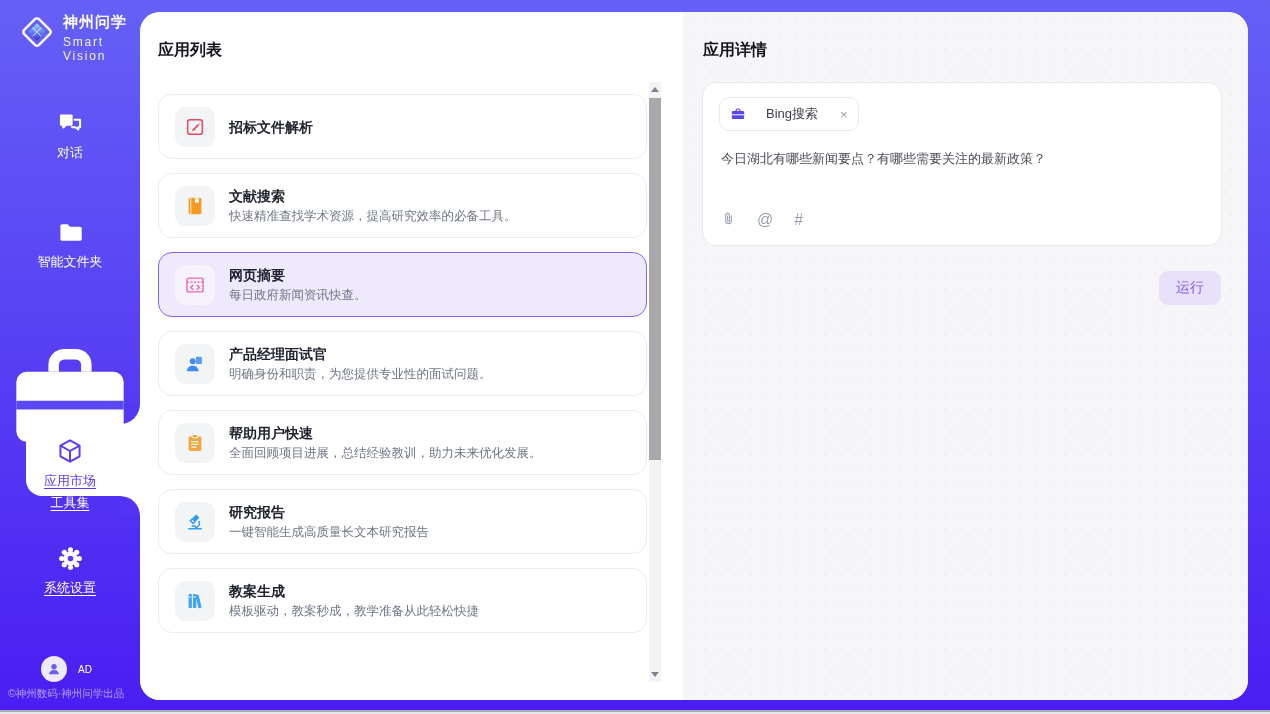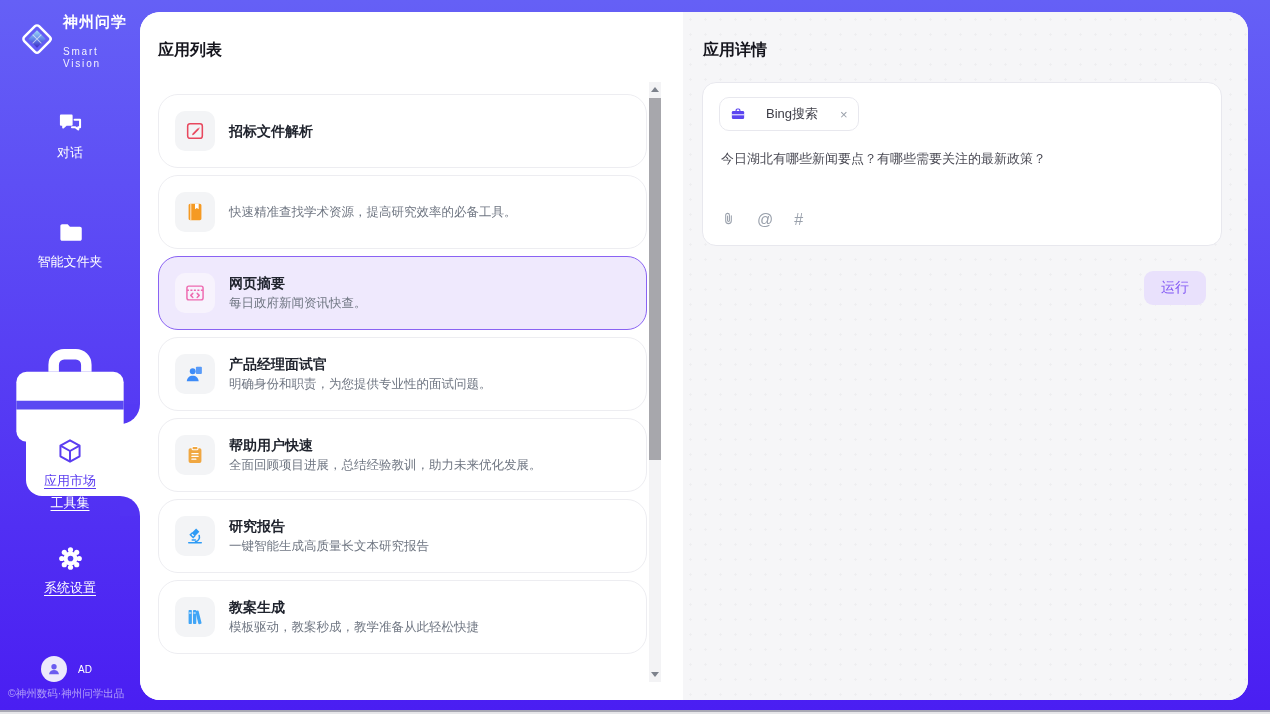--- a/index.html
+++ b/index.html
@@ -9,24 +9,24 @@
     background:#e9e9ee; position:relative;
   }
   
   .app-frame { position:absolute; left:0; top:0; right:0; bottom:4px;
     background:linear-gradient(180deg,#6560f6 0%,#4a1ef2 100%); }
   .window-bottom-edge { position:absolute; left:0; right:0; bottom:0; height:4px;
     background:#e7e7ea; border-top:2px solid #a9a9b4; }
 
   
   .sidebar { position:absolute; left:0; top:0; width:140px; bottom:0; }
-  .logo { position:absolute; top:13px; left:18px; display:flex; align-items:center; gap:7px; color:#fff; }
+  .logo { position:absolute; top:13px; left:18px; display:flex; gap:7px; color:#fff; }
   .logo-text { display:flex; flex-direction:column; line-height:1.15; }
   .logo-name { font-size:15px; font-weight:bold; letter-spacing:1px; }
-  .logo-tag { font-size:10px; letter-spacing:1.8px; opacity:.92; margin-top:16px; }
+  .logo-tag { font-size:12px; letter-spacing:1.8px; opacity:.92; margin-top:6px; }
 
   .side-item { position:absolute; left:0; width:140px; display:flex; flex-direction:column;
     align-items:center; gap:6px; color:#fff; font-size:13px; cursor:pointer; z-index:3; }
   .side-item .si-label { line-height:1; }
   .side-item.underlined .si-label { text-decoration:underline; text-underline-offset:2.5px; }
   .side-item.active { color:#5b3df0; }
 
   .active-blob { position:absolute; top:424px; left:26px; width:114px; height:72px;
     background:#fff; border-radius:16px 0 0 16px; z-index:2; }
   .blob-notch { position:absolute; right:0; width:20px; height:20px; background:#fff; overflow:hidden; }
@@ -50,21 +50,21 @@
   .list-panel { width:543px; position:relative; background:#fff; flex:none; }
   .detail-panel { flex:1; position:relative; background:#f6f6f8;
     background-image:radial-gradient(rgba(110,110,135,.06) 1px, transparent 1.2px);
     background-size:15px 15px; }
   .panel-title { position:absolute; top:28px; left:18px; font-size:16px; font-weight:bold; color:#15151d; }
   .detail-panel .panel-title { left:20px; }
 
   
   .app-scroll { position:absolute; top:70px; left:18px; width:489px; bottom:0;
     overflow:hidden; padding-top:12px; }
-  .app-card { height:74px; border:1px solid #ededf1; border-radius:20px; margin-bottom:7px;
+  .app-card { height:65px; border:1px solid #ededf1; border-radius:14px; margin-bottom:14px;
     display:flex; align-items:center; padding:0 16px; gap:14px; background:#fff; cursor:pointer; }
   .app-card.selected { background:#efe9fd; border-color:#8a63f3; }
   .card-icon { width:40px; height:40px; border-radius:10px; background:#f3f4f6; flex:none;
     display:flex; align-items:center; justify-content:center; }
   .app-card.selected .card-icon { background:#f7f3fd; }
   .card-text { display:flex; flex-direction:column; gap:7px; min-width:0; }
   .card-title { font-size:14px; font-weight:bold; color:#20242e; line-height:1; }
   .card-desc { font-size:12.5px; color:#6f7682; line-height:1; white-space:nowrap; }
 
   
@@ -81,21 +81,21 @@
   
   .composer-card { position:absolute; top:70px; left:19px; width:520px; height:164px;
     background:#fff; border:1px solid #e8e8ee; border-radius:14px; cursor:text; }
   .chip { position:absolute; top:14px; left:16px; display:inline-flex; align-items:center; gap:20px;
     padding:7px 10px; border:1px solid #e8e8ee; border-radius:10px; background:#fff;
     font-size:13px; color:#3c3c46; cursor:default; }
   .chip-close { color:#9aa0aa; font-size:13px; margin-left:2px; cursor:pointer; line-height:1; }
   .query-text { position:absolute; top:66px; left:18px; right:18px; font-size:13px; color:#4a4a54; line-height:1.5; }
   .composer-tools { position:absolute; left:18px; bottom:15px; display:flex; gap:21px; align-items:center; }
   .tool-glyph { color:#9aa1ac; font-size:16px; line-height:1; cursor:pointer; }
-  .run-btn { position:absolute; top:259px; right:42px; background:#e9e1fc; color:#8258f4;
+  .run-btn { position:absolute; top:259px; right:27px; background:#e9e1fc; color:#8258f4;
     border:none; border-radius:9px; padding:8px 17px; font-size:14px; cursor:pointer;
     font-family:inherit; }
 </style>
 </head>
 <body>
 
 <div class="app-frame">
 
   <aside class="sidebar">
     <div class="logo">
@@ -205,20 +205,21 @@
           </div>
           <div class="app-card">
             <div class="card-icon">
               <svg width="22" height="22" viewBox="0 0 24 24">
                 <path d="M5 4.8C5 3.8 5.8 3 6.8 3h10.4C18.2 3 19 3.8 19 4.8v14.4c0 1-.8 1.8-1.8 1.8H6.8c-1 0-1.8-.8-1.8-1.8z" fill="#f59a23"></path>
                 <path d="M12 3v6l2-1.5L16 9V3z" fill="#fff"></path>
                 <path d="M7.4 3v18" stroke="#fff" stroke-width="1.2" opacity=".7"></path>
               </svg>
             </div>
             <div class="card-text">
+              <div class="card-title">文献搜索</div>
               <div class="card-desc">快速精准查找学术资源，提高研究效率的必备工具。</div>
             </div>
           </div>
           <div class="app-card selected">
             <div class="card-icon">
               <svg width="22" height="22" viewBox="0 0 24 24" fill="none" stroke="#ee6ab0" stroke-width="1.6">
                 <rect x="3.2" y="4.5" width="17.6" height="15" rx="2"></rect>
                 <path d="M3.2 9h17.6" stroke-dasharray="2.2 1.6"></path>
                 <path d="M9.6 12.4l-2.2 2.2 2.2 2.2M14.4 12.4l2.2 2.2-2.2 2.2" stroke-linecap="round" stroke-linejoin="round"></path>
               </svg>

